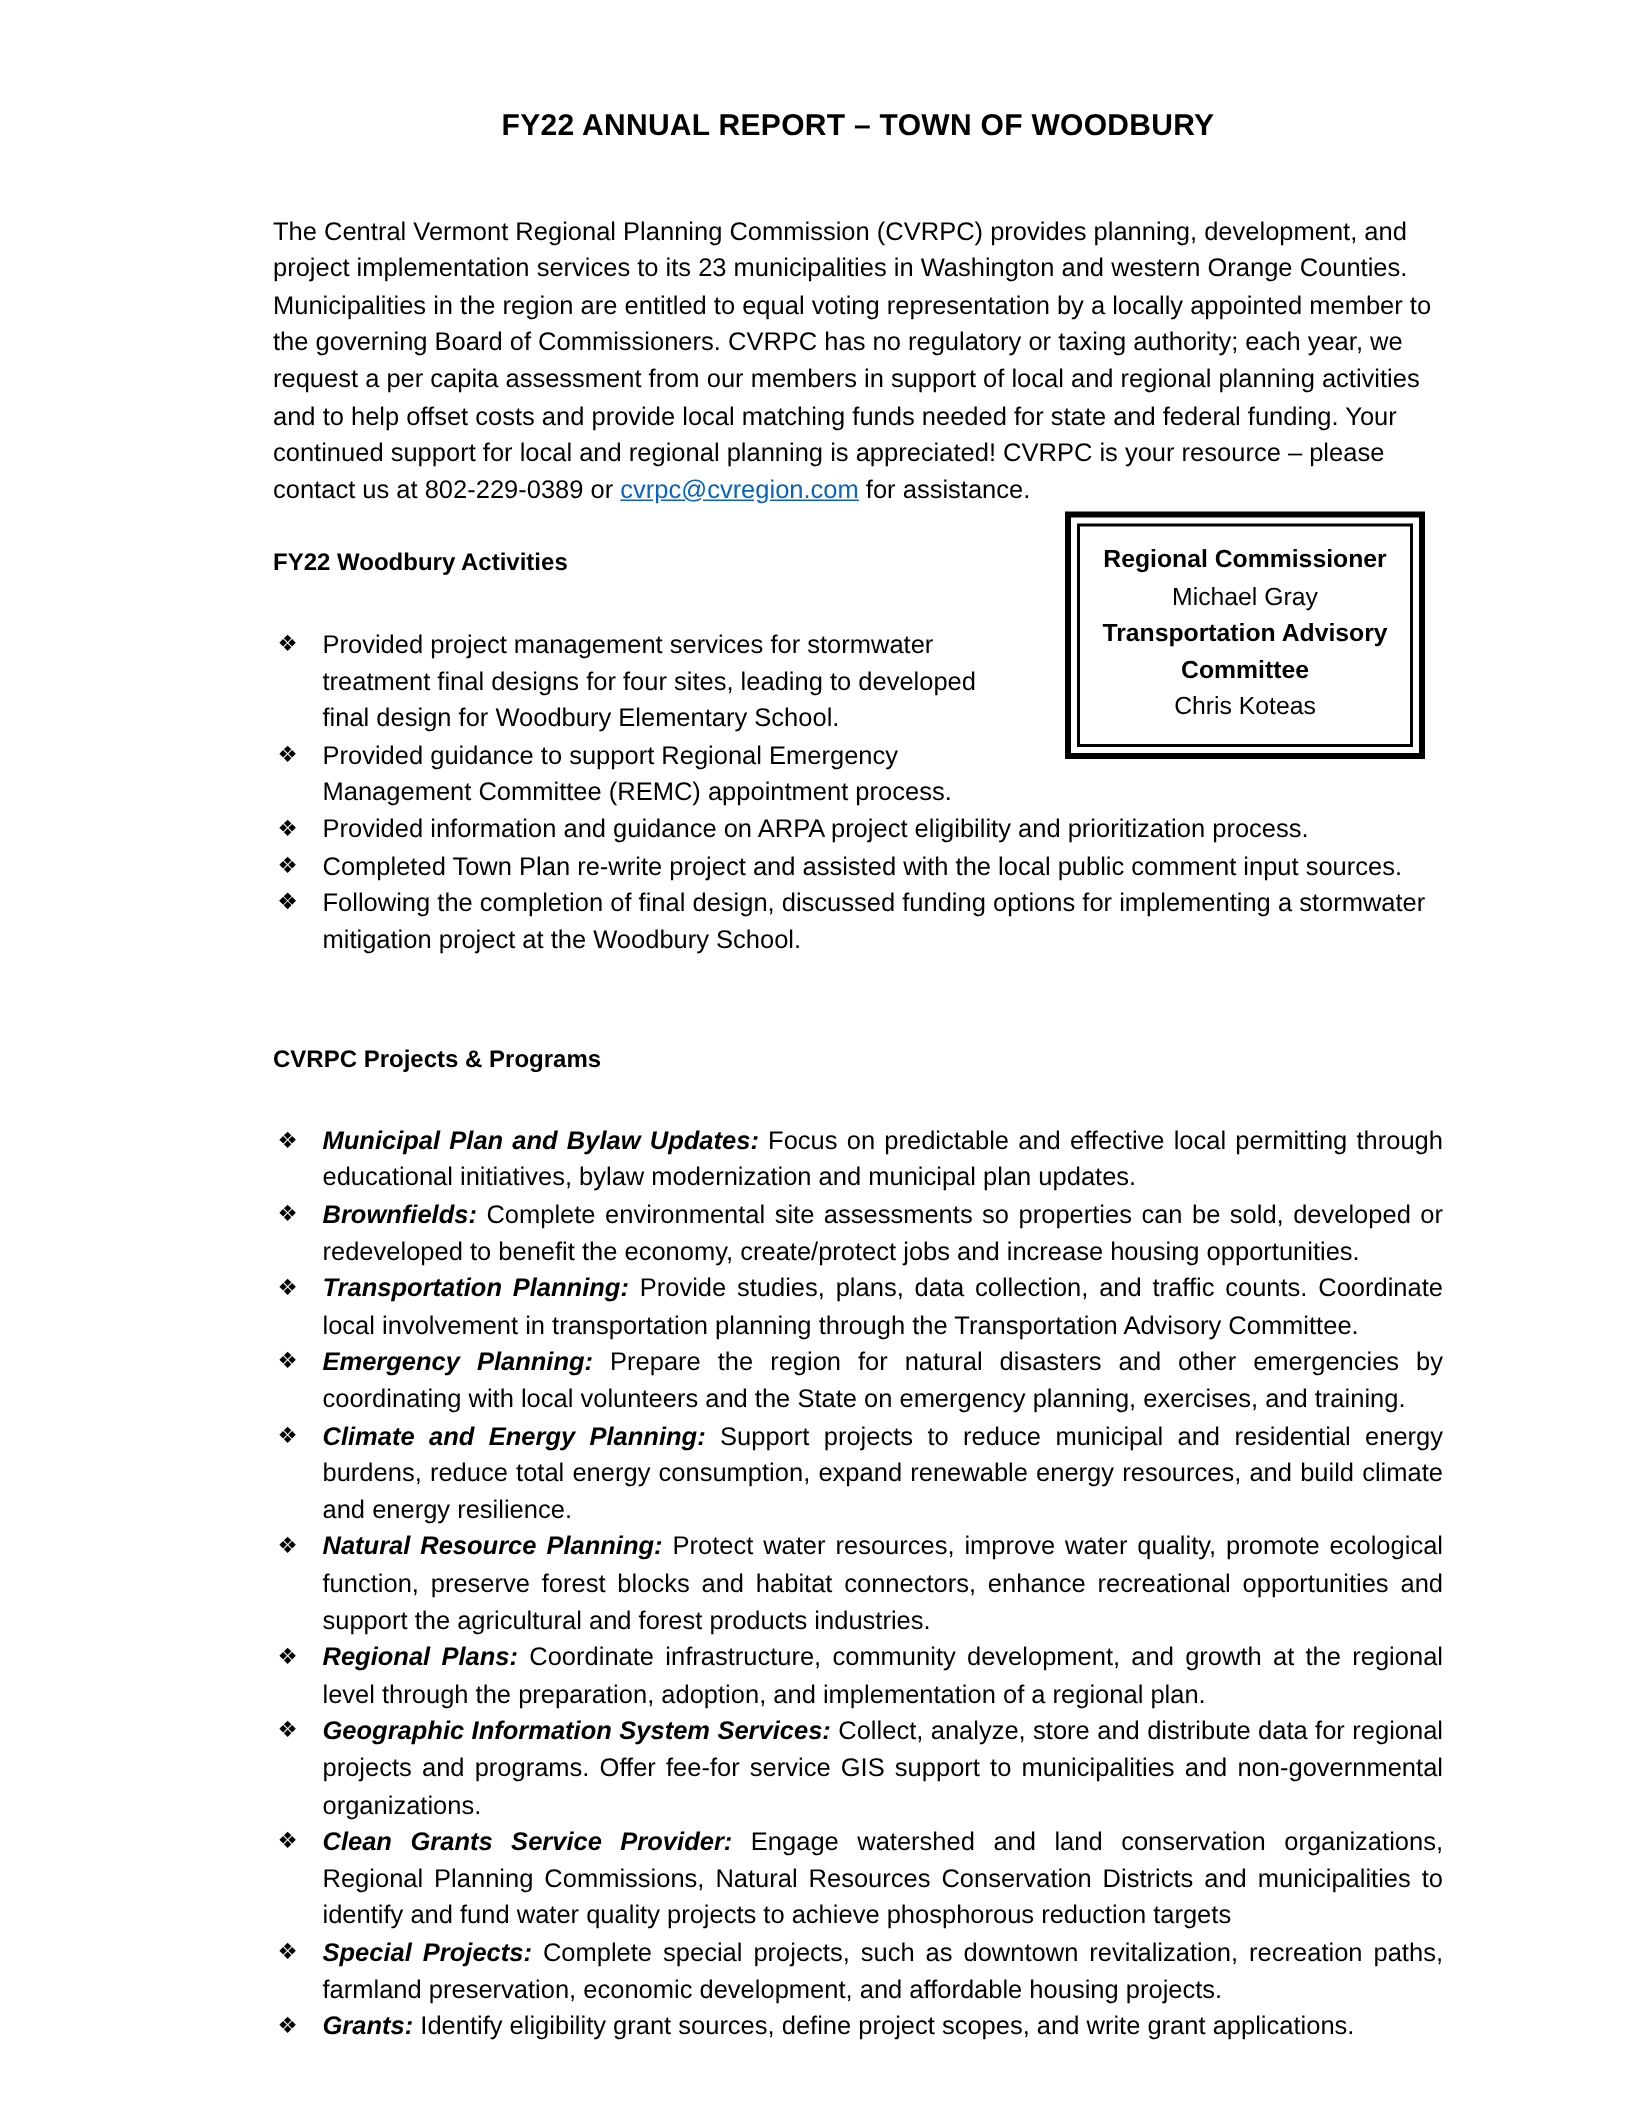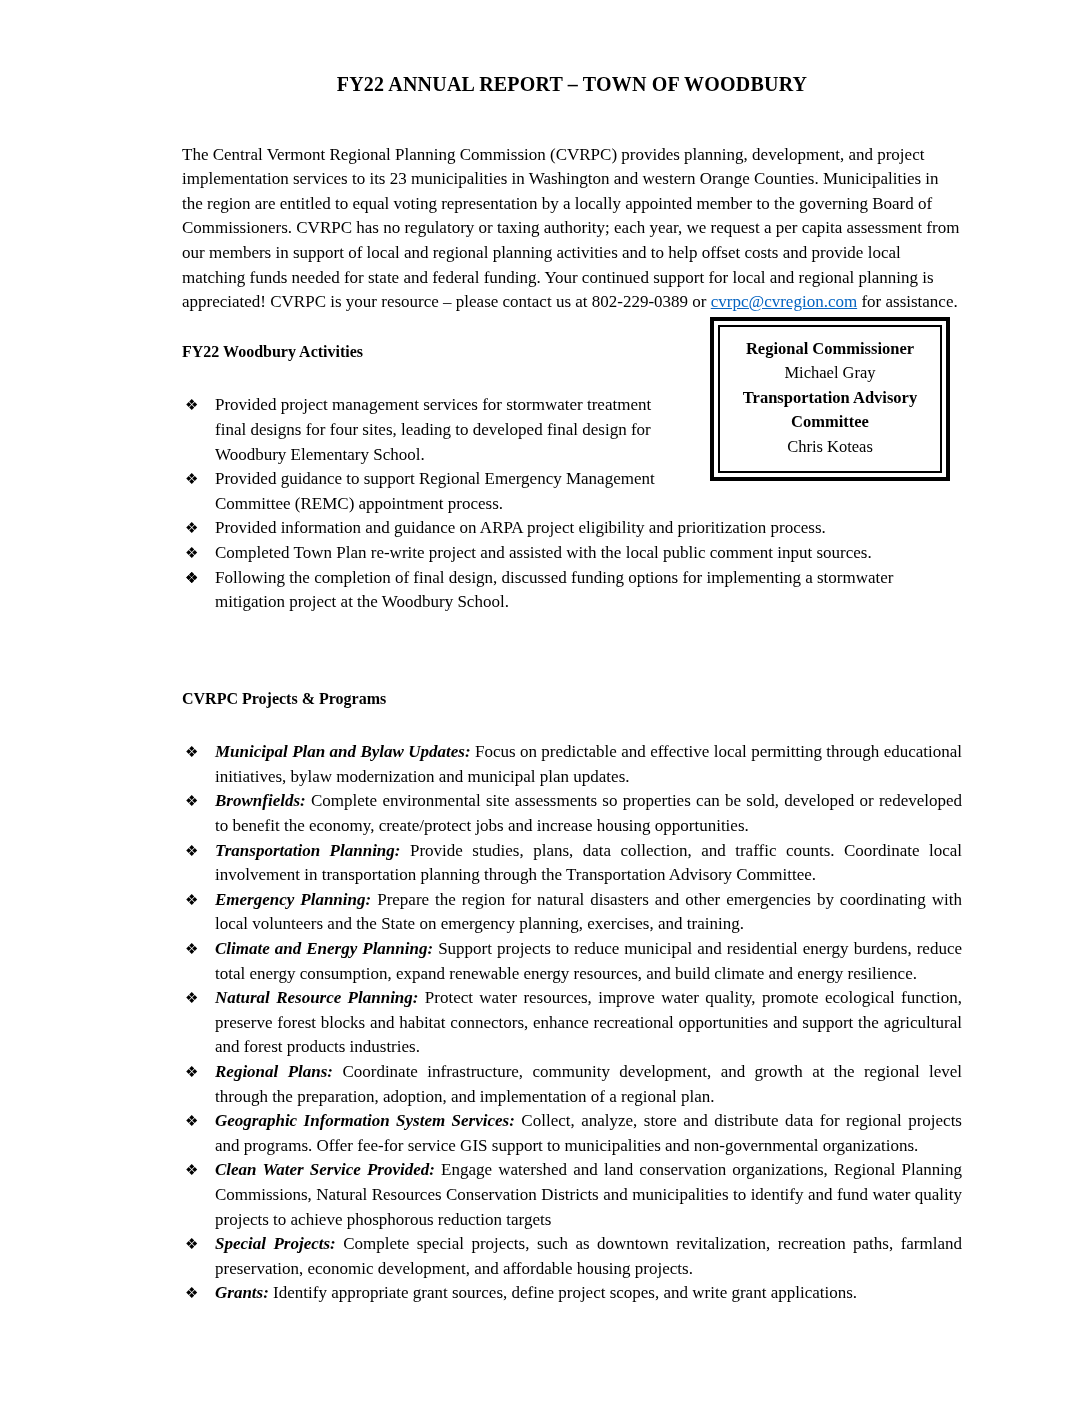--- a/index.html
+++ b/index.html
@@ -4,21 +4,21 @@
 <style>
   * { box-sizing: border-box; }
   html, body { margin: 0; padding: 0; background: #ffffff; }
   .page {
     position: relative;
     width: 916px;
     height: 1408px;
     margin: 0 auto;
     background: #ffffff;
     padding: 72px 40px 0 96px;
-    font-family: Liberation Serif, serif;
+    font-family: Liberation Sans, sans-serif;
     font-size: 17px;
     line-height: 24.6px;
     color: #000000;
   }
   .doc-title {
     margin: 0 0 46px 0;
     text-align: center;
     font-size: 20px;
     font-weight: bold;
     letter-spacing: 0.2px;
@@ -55,21 +55,21 @@
     position: relative;
     padding-left: 33px;
     margin: 0;
   }
   .bullet-list .bullet {
     position: absolute;
     left: 3px;
     top: 0;
     font-size: 15px;
   }
-  .programs-heading { margin-top: 72px; }
+  .programs-heading { margin-top: 56px; }
   .programs-list li { text-align: justify; }
   .term { font-weight: bold; font-style: italic; }
 </style>
 </head>
 <body>
 
 <div class="page">
 
   <h1 class="doc-title">FY22 ANNUAL REPORT – TOWN OF WOODBURY</h1>
 
@@ -99,18 +99,18 @@
 
   <ul class="bullet-list programs-list">
     <li><span class="bullet">❖</span><span class="term">Municipal Plan and Bylaw Updates:</span> <span>Focus on predictable and effective local permitting through educational initiatives, bylaw modernization and municipal plan updates.</span></li>
     <li><span class="bullet">❖</span><span class="term">Brownfields:</span> <span>Complete environmental site assessments so properties can be sold, developed or redeveloped to benefit the economy, create/protect jobs and increase housing opportunities.</span></li>
     <li><span class="bullet">❖</span><span class="term">Transportation Planning:</span> <span>Provide studies, plans, data collection, and traffic counts. Coordinate local involvement in transportation planning through the Transportation Advisory Committee.</span></li>
     <li><span class="bullet">❖</span><span class="term">Emergency Planning:</span> <span>Prepare the region for natural disasters and other emergencies by coordinating with local volunteers and the State on emergency planning, exercises, and training.</span></li>
     <li><span class="bullet">❖</span><span class="term">Climate and Energy Planning:</span> <span>Support projects to reduce municipal and residential energy burdens, reduce total energy consumption, expand renewable energy resources, and build climate and energy resilience.</span></li>
     <li><span class="bullet">❖</span><span class="term">Natural Resource Planning:</span> <span>Protect water resources, improve water quality, promote ecological function, preserve forest blocks and habitat connectors, enhance recreational opportunities and support the agricultural and forest products industries.</span></li>
     <li><span class="bullet">❖</span><span class="term">Regional Plans:</span> <span>Coordinate infrastructure, community development, and growth at the regional level through the preparation, adoption, and implementation of a regional plan.</span></li>
     <li><span class="bullet">❖</span><span class="term">Geographic Information System Services:</span> <span>Collect, analyze, store and distribute data for regional projects and programs. Offer fee-for service GIS support to municipalities and non-governmental organizations.</span></li>
-    <li><span class="bullet">❖</span><span class="term">Clean Water Service Provided:</span> <span>Engage watershed and land conservation organizations, Regional Planning Commissions, Natural Resources Conservation Districts and municipalities to identify and fund water quality projects to achieve phosphorous reduction targets</span></li>
+    <li><span class="bullet">❖</span><span class="term">Clean Grants Service Provider:</span> <span>Engage watershed and land conservation organizations, Regional Planning Commissions, Natural Resources Conservation Districts and municipalities to identify and fund water quality projects to achieve phosphorous reduction targets</span></li>
     <li><span class="bullet">❖</span><span class="term">Special Projects:</span> <span>Complete special projects, such as downtown revitalization, recreation paths, farmland preservation, economic development, and affordable housing projects.</span></li>
-    <li><span class="bullet">❖</span><span class="term">Grants:</span> <span>Identify appropriate grant sources, define project scopes, and write grant applications.</span></li>
+    <li><span class="bullet">❖</span><span class="term">Grants:</span> <span>Identify eligibility grant sources, define project scopes, and write grant applications.</span></li>
   </ul>
 
 </div>
 
 </body></html>

